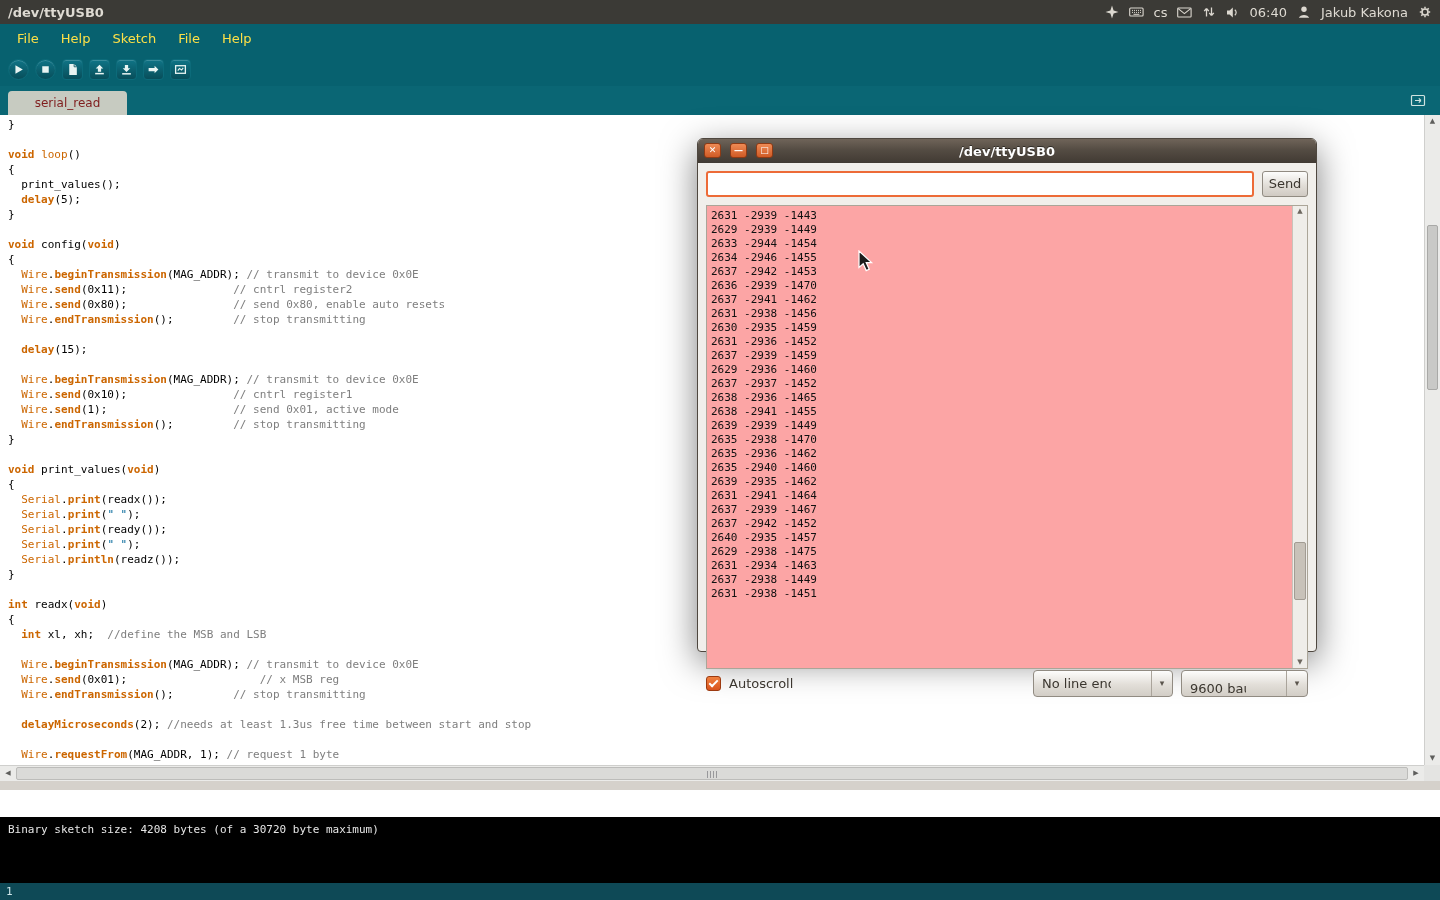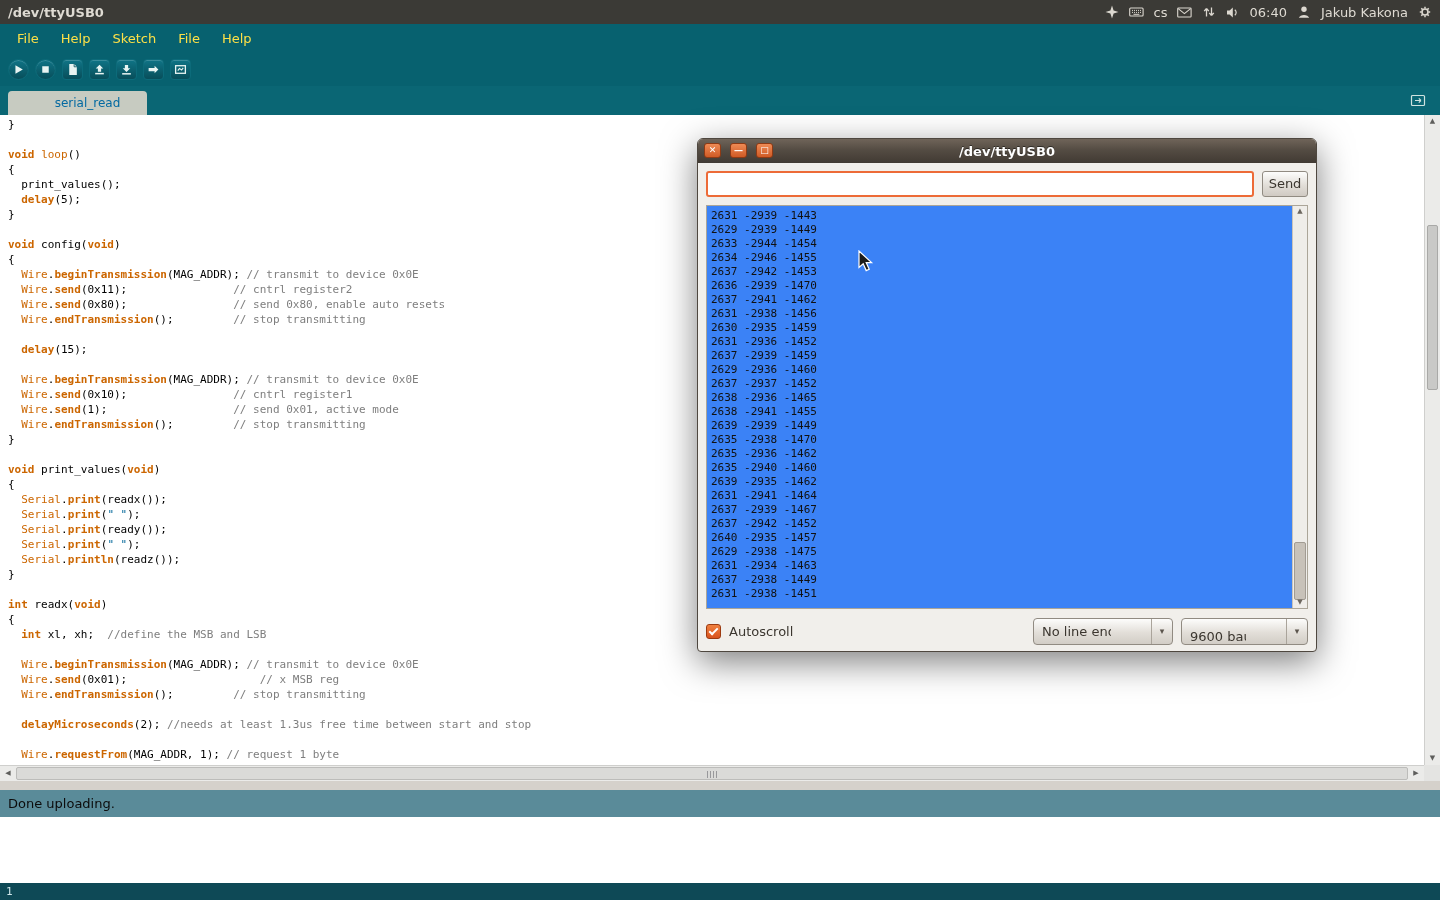--- a/index.html
+++ b/index.html
@@ -21,21 +21,21 @@
   .toolbar{position:absolute;top:52px;left:0;width:100%;height:34px;background:#07616f;
            display:flex;align-items:center;gap:6px;padding-left:8px;box-sizing:border-box;}
   .tb-btn{width:21px;height:21px;border-radius:4px;background:linear-gradient(#0f7486,#084e5a);
           border:1px solid #0c6b7a;box-shadow:inset 0 1px 0 rgba(255,255,255,.18);
           display:flex;align-items:center;justify-content:center;box-sizing:border-box;}
   .tb-btn svg{width:13px;height:13px;}
   .tb-circle{border-radius:50%;}
   .tabbar{position:absolute;top:86px;left:0;width:100%;height:29px;background:#0a6674;}
   .tab-active{position:absolute;left:8px;bottom:0;width:119px;height:24px;background:#c7cbc1;
               border-radius:4px 4px 0 0;display:flex;align-items:center;justify-content:center;
-              font-size:12px;color:#0369a1;padding-left:20px;}
+              font-size:12px;color:#7f1d1d;}
   .tab-menu-btn{position:absolute;right:12px;top:5px;width:20px;height:19px;display:flex;
                 align-items:center;justify-content:center;}
 
   
   .editor{position:absolute;top:115px;left:0;right:16px;height:650px;background:#fff;
           font:11px/15px "DejaVu Sans Mono","Liberation Mono",monospace;
           padding:2px 0 0 8px;white-space:pre;overflow:hidden;}
   .code-line{min-height:15px;}
   .tok-p{color:#000;}
   .tok-o{color:#cc6600;font-weight:bold;}
@@ -86,31 +86,31 @@
           text-align:center;font-weight:bold;box-sizing:border-box;}
   .sm-title{flex:1;text-align:center;color:#fff;font-size:13px;font-weight:bold;
             text-shadow:0 -1px 0 rgba(0,0,0,.5);}
   .sm-body{padding:8px;}
   .sm-input-row{display:flex;gap:8px;}
   .sm-input{flex:1;height:26px;box-sizing:border-box;border:2px solid #ed6b37;border-radius:3px;
             padding:0 6px;font:13px "DejaVu Sans","Liberation Sans",sans-serif;background:#fff;outline:none;}
   .sm-send{width:46px;height:26px;box-sizing:border-box;background:linear-gradient(#fdfdfc,#e2ded8 55%,#d0cac3);
            border:1px solid #918b82;border-radius:3px;font-size:13px;color:#3b362f;
            text-align:center;line-height:24px;}
-  .sm-output{margin-top:8px;height:404px;background:#3b82f6;border:1px solid #aba598;
+  .sm-output{margin-top:8px;height:464px;background:#fca5a5;border:1px solid #aba598;
              box-sizing:border-box;display:flex;}
   .sm-out-lines{flex:1;overflow:hidden;font:11px/14px "DejaVu Sans Mono","Liberation Mono",monospace;
                 color:#111;padding:3px 0 0 4px;white-space:pre;}
   .sm-out-scroll{width:14px;position:relative;background:#efede9;border-left:1px solid #c9c3ba;}
   .so-arrow{position:absolute;left:0;right:0;height:11px;font-size:7px;line-height:11px;
             text-align:center;color:#6d675f;}
   .so-up{top:0;} .so-down{bottom:0;}
   .so-thumb{position:absolute;left:1px;right:1px;top:336px;height:58px;background:#c8c2b9;
             border:1px solid #a29c93;border-radius:2px;box-sizing:border-box;}
-  .sm-controls{margin-top:8px;display:flex;align-items:center;height:28px;}
+  .sm-controls{margin-top:0;display:flex;align-items:center;height:28px;}
   .sm-check{width:15px;height:15px;border-radius:3px;border:1px solid #9c3a10;
             background:linear-gradient(#f0813f,#d9531e);position:relative;box-sizing:border-box;}
   .sm-check.checked::after{content:"";position:absolute;left:2px;top:3px;width:7px;height:3px;
             border-left:2px solid #fff;border-bottom:2px solid #fff;transform:rotate(-45deg);}
   .sm-check-label{margin-left:8px;font-size:13px;color:#3b362f;}
   .sm-dd{height:27px;display:flex;align-items:center;background:linear-gradient(#fdfdfc,#e2ded8 55%,#d2cdc6);
          border:1px solid #918b82;border-radius:4px;box-sizing:border-box;color:#3b362f;font-size:13px;gap:40px;}
   .sm-dd-text{flex:1;padding:0 8px;white-space:nowrap;overflow:hidden;}
   .sm-dd-arrow{width:20px;align-self:stretch;border-left:1px solid #aaa49b;display:flex;
                align-items:center;justify-content:center;font-size:9px;color:#5b554d;}
@@ -245,22 +245,22 @@
   <div class="hscroll">
     <div class="hs-arrow hs-left">◀</div>
     <div class="hs-thumb">
         <div class="hs-grip"></div>
       </div>
     <div class="hs-arrow hs-right">▶</div>
   </div>
   <div class="scroll-corner"></div>
 
   <div class="gray-band"></div>
-  <div class="status-strip">
-    <span>Done uploading.</span>
+  <div class="console">
+    <span>Binary sketch size: 4208 bytes (of a 30720 byte maximum)</span>
   </div>
   <div class="bottom-strip">
     <span>1</span>
   </div>
 
   <div class="sm-window">
     <div class="sm-titlebar">
       <div class="sm-controls-left">
         <div class="sm-btn"><span>✕</span></div>
         <div class="sm-btn"><span>—</span></div>

